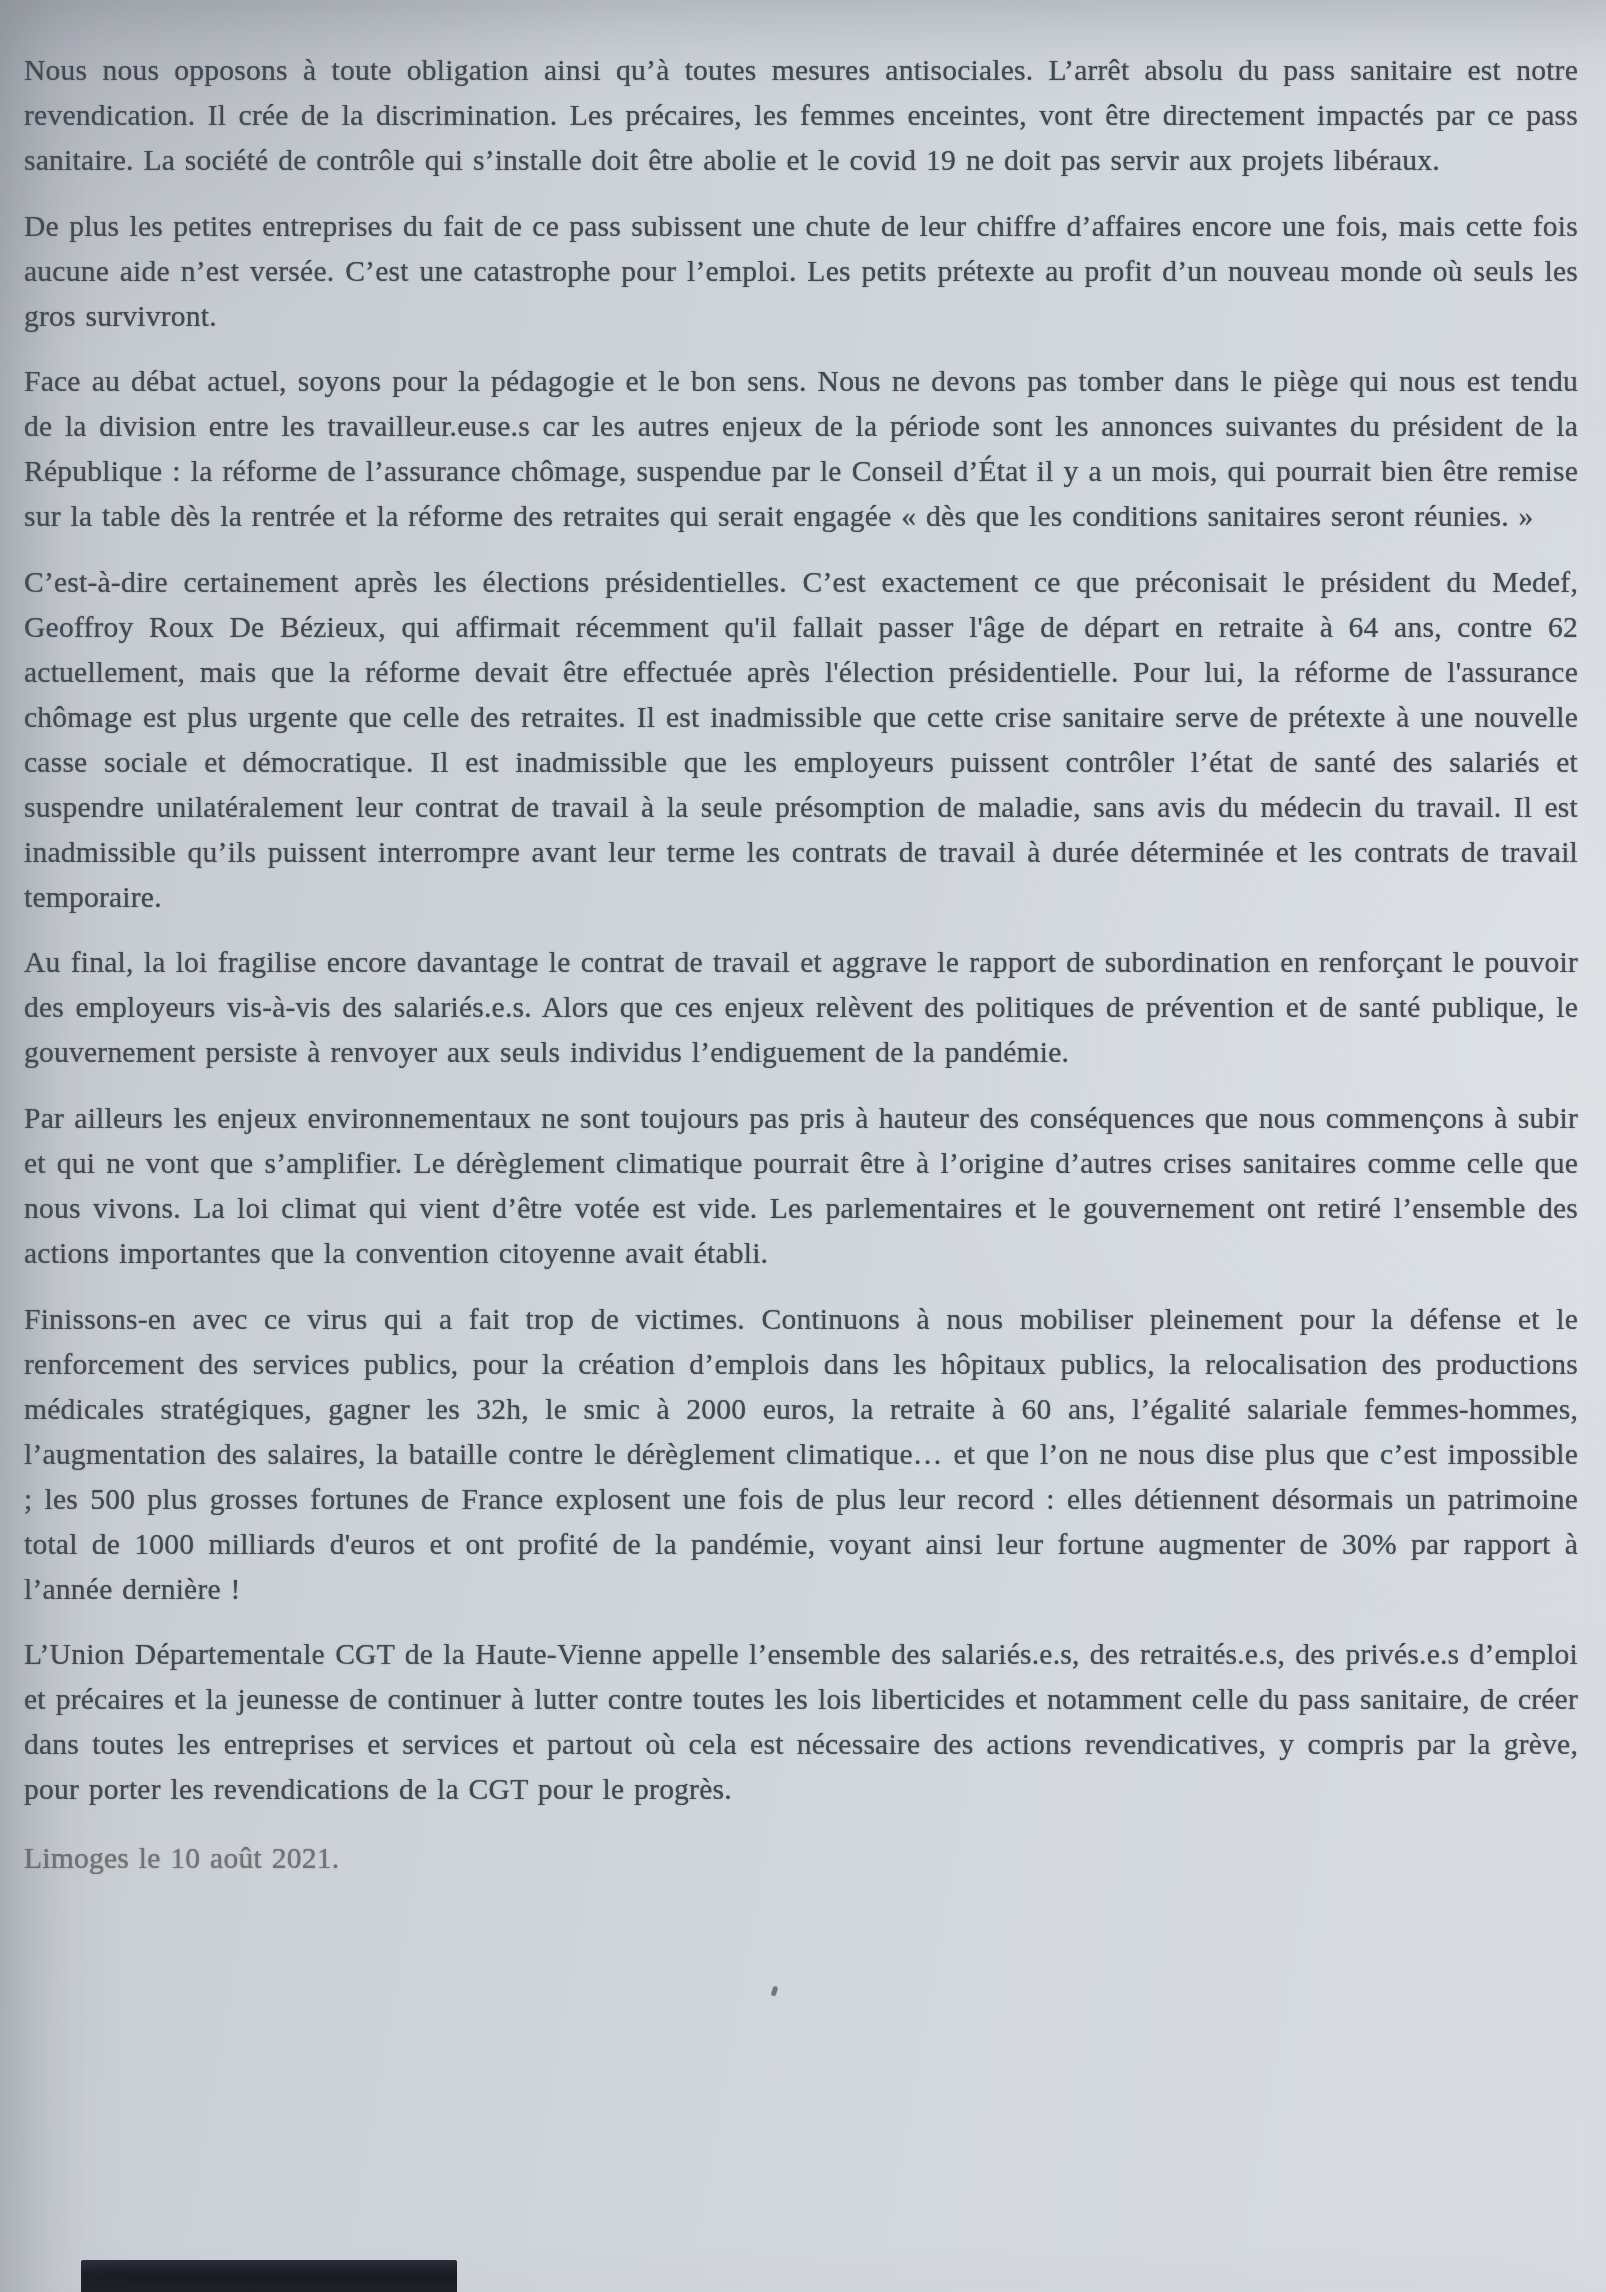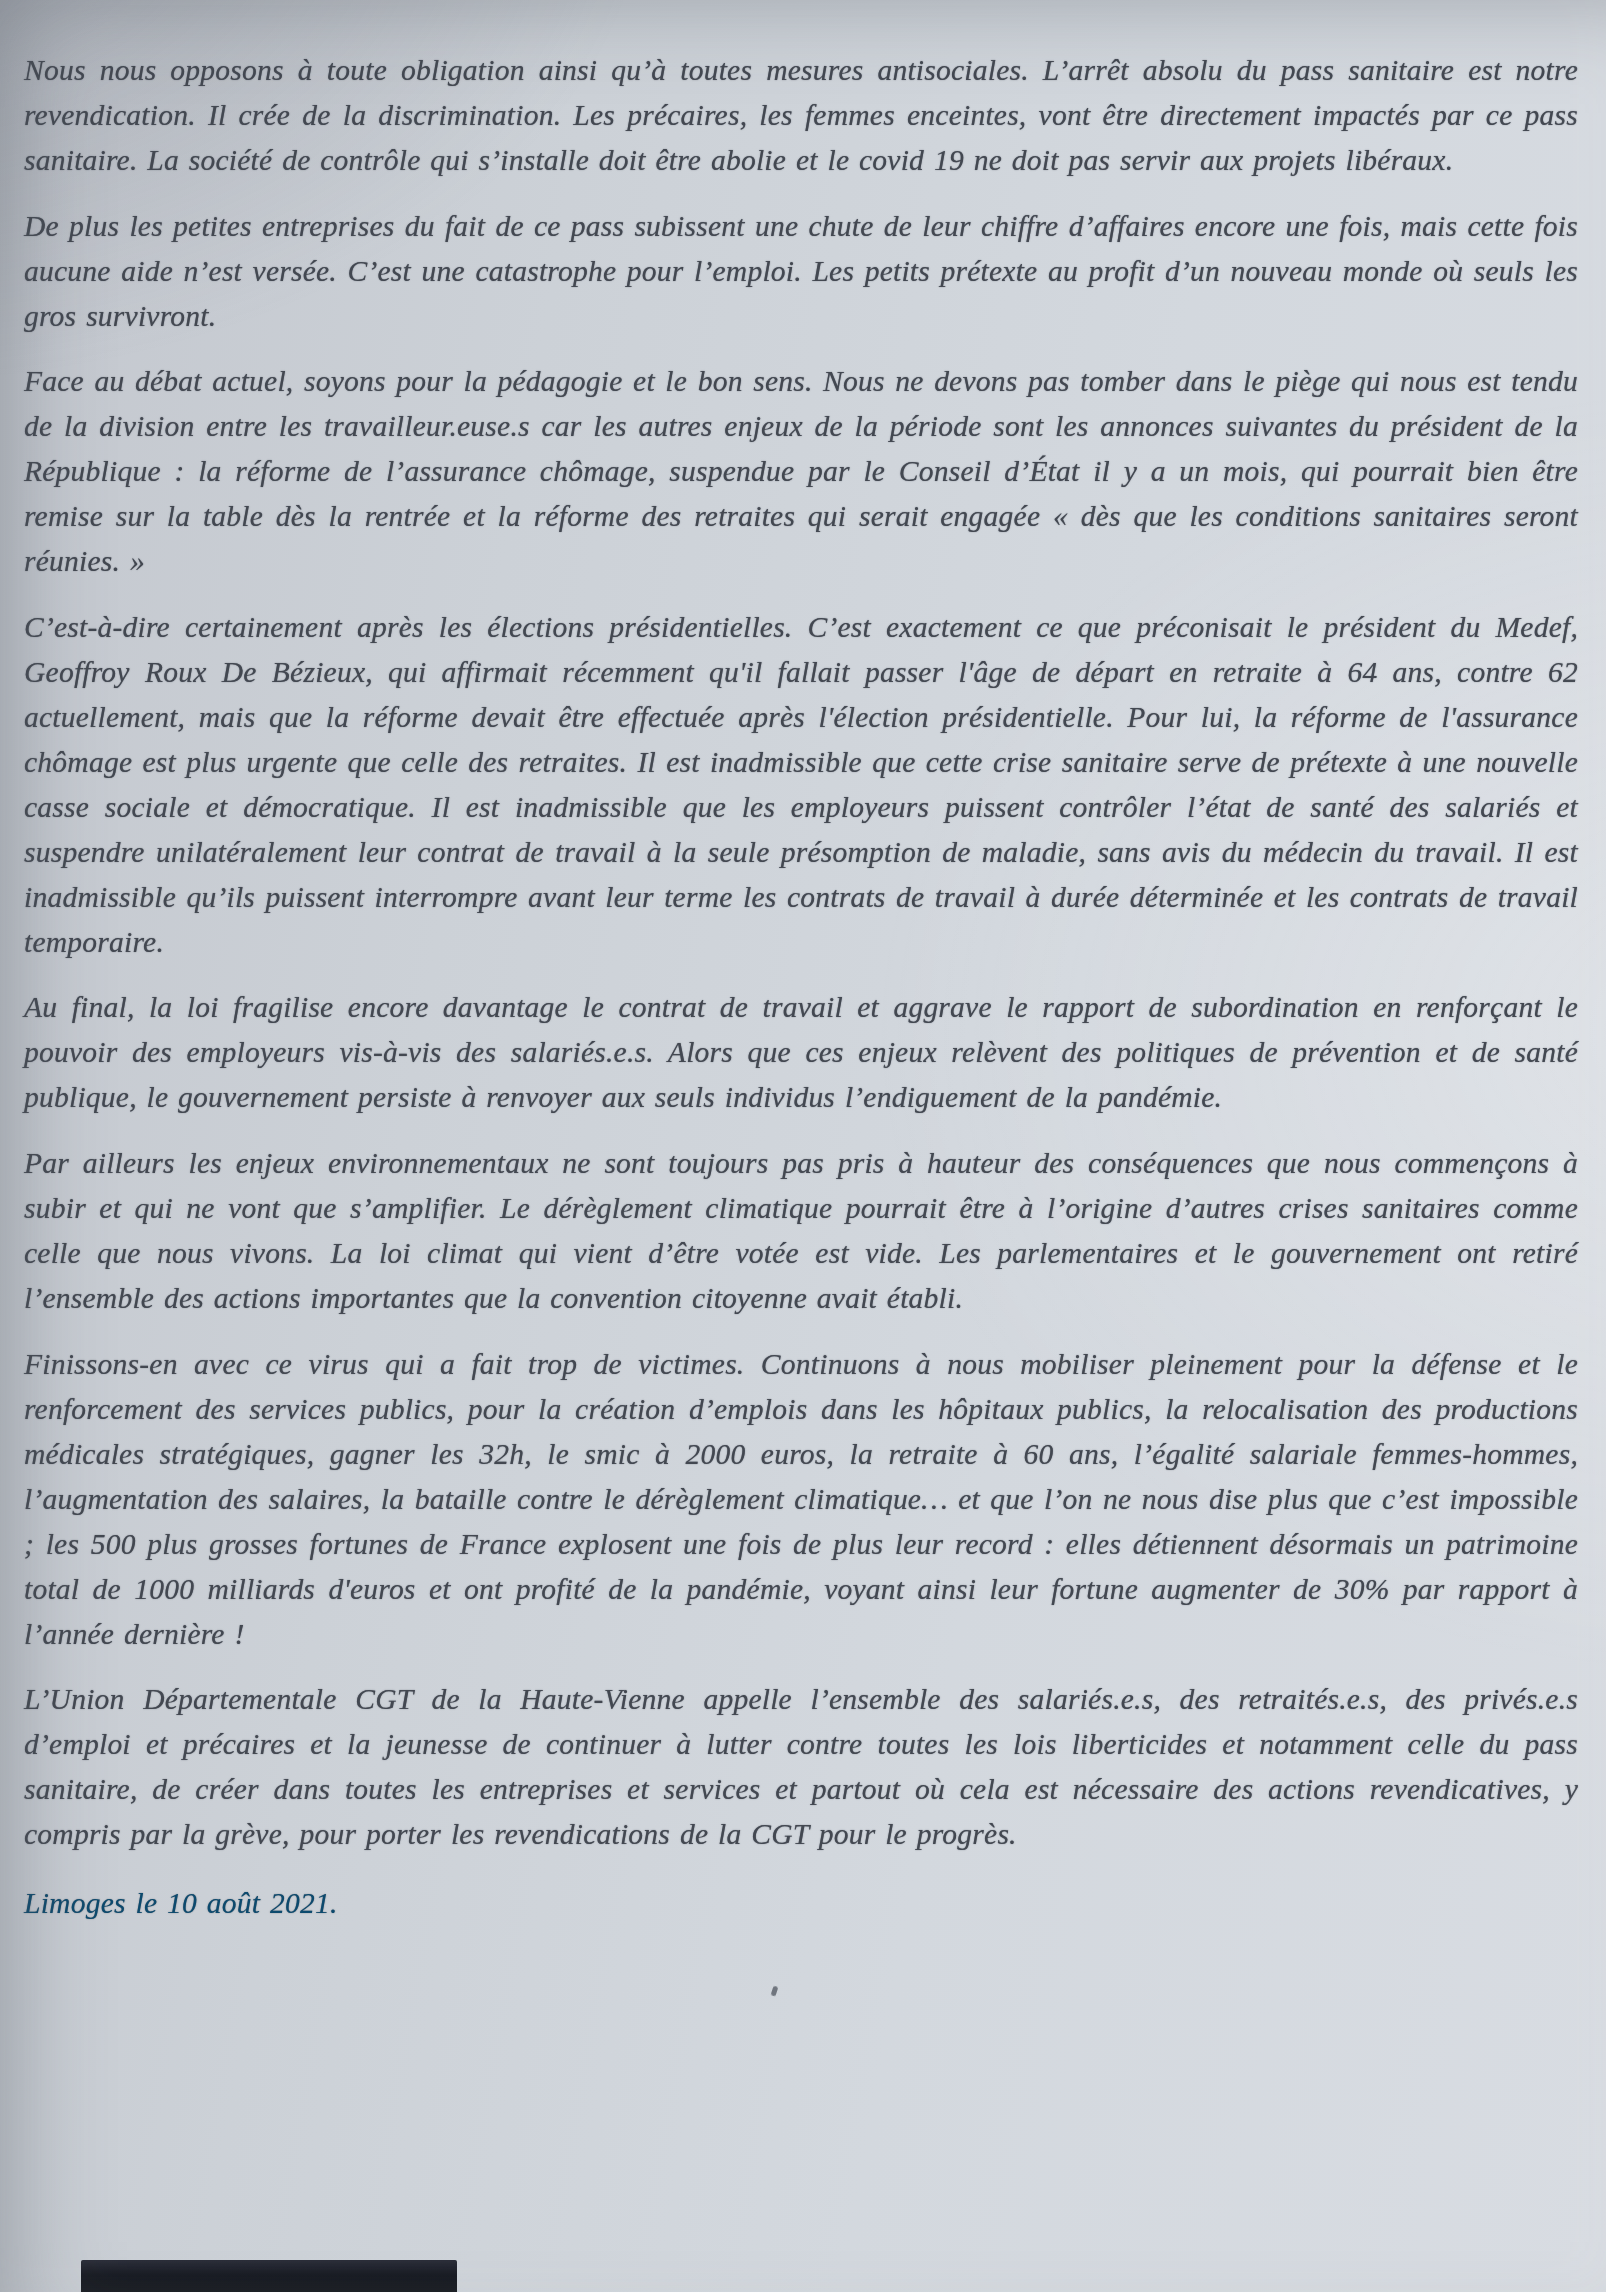--- a/index.html
+++ b/index.html
@@ -16,21 +16,20 @@
     background:
       radial-gradient(1254px 806px at -8% -5%, rgba(105,110,120,0.34), rgba(105,110,120,0) 62%),
       radial-gradient(1433px 1075px at 108% 45%, rgba(255,255,255,0.22), rgba(255,255,255,0) 60%),
       linear-gradient(100deg, #c3c7ce 0%, #ccd1d7 30%, #d3d8de 62%, #d8dce2 100%);
   }
   .page {
     position: absolute;
     inset: 0;
     padding: 48px 29px 0 24px;
     box-sizing: border-box;
-    font-style: italic;
   }
   .vignette {
     position: absolute;
     inset: 0;
     pointer-events: none;
     box-shadow:
       inset 45px 31px 99px -36px rgba(85,90,100,0.45),
       inset -22.4px -13.4px 81px -45px rgba(255,255,255,0.30);
   }
   p.doc-par {
@@ -40,21 +39,21 @@
     color: #434851;
     text-align: justify;
     word-spacing: 2.2px;
     letter-spacing: 0.2px;
     text-shadow: 0 0 1.2px rgba(78,84,95,0.85);
   }
   p.doc-date {
     margin: 24px 0 0 0;
     font-size: 29.6px;
     line-height: 45px;
-    color: #0c4a6e;
+    color: #737373;
     text-align: left;
     word-spacing: 2.2px;
     letter-spacing: 0.2px;
     text-shadow: 0 0 1.2px rgba(78,84,95,0.85);
   }
   .black-bar {
     position: absolute;
     left: 81px;
     bottom: 0;
     width: 376px;

